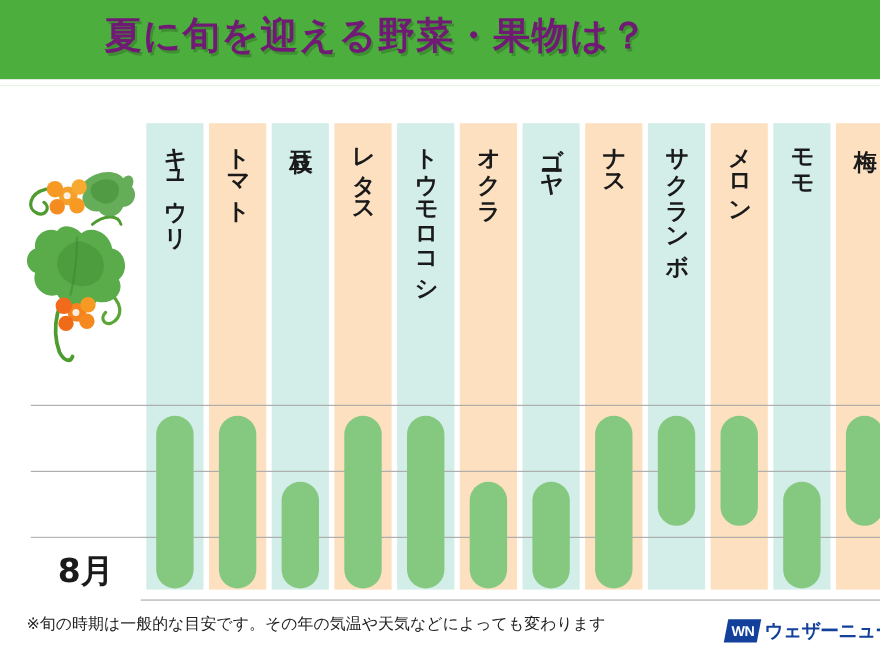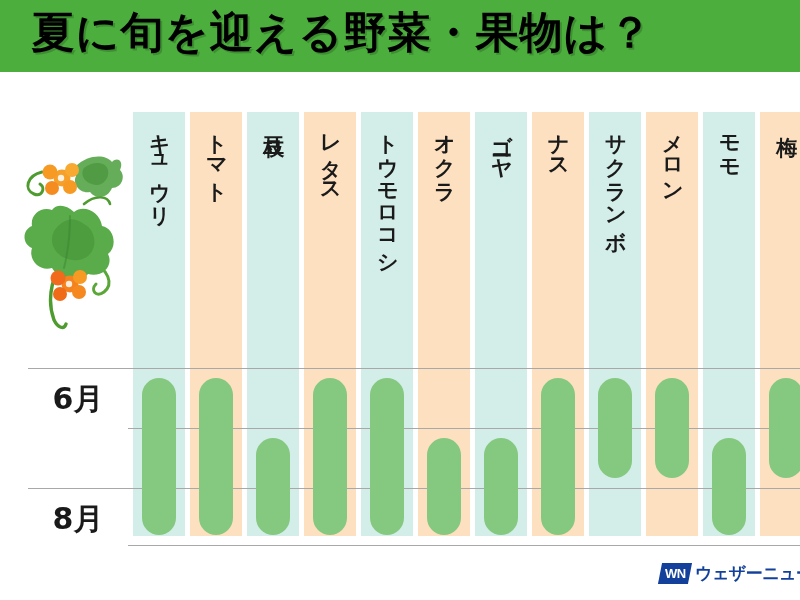--- a/index.html
+++ b/index.html
@@ -11,21 +11,21 @@
   .page{position:relative;width:800px;height:600px;background:#fff;}
 
   
   .header{
     position:absolute;left:0;top:0;width:800px;height:72px;
     background:#4caf3d;overflow:visible;
   }
   .header-title{
     position:absolute;left:0;top:0;width:684px;height:66px;
     display:flex;align-items:center;justify-content:center;
-    color:#000000;font-size:43px;font-weight:bold;letter-spacing:1px;
+    color:#701a75;font-size:34px;font-weight:bold;letter-spacing:1px;
     text-shadow:2px 2px 0 rgba(0,0,0,.18);
     white-space:nowrap;
   }
   .scallop{
     position:absolute;left:0;top:62px;width:800px;height:16px;
     background:
       radial-gradient(circle at 8px 0px, #4caf3d 8.2px, rgba(76,175,61,0) 8.6px);
     background-size:16px 16px;
     background-repeat:repeat-x;
   }
@@ -172,37 +172,37 @@
       <div class="col peach" style="left:760px">
           <div class="col-label">梅</div>
         </div>
     </div>
 
     <div class="gridline" style="top:268px"></div>
     <div class="gridline" style="top:328px"></div>
     <div class="gridline" style="top:388px"></div>
     <div class="gridline" style="top:445px"></div>
 
-    <div class="month" style="top:269px">6月</div>
     <div class="month" style="top:389px">8月</div>
 
     <div class="bar" style="left:142px;top:278px;height:157px"></div>
     <div class="bar" style="left:199px;top:278px;height:157px"></div>
     <div class="bar" style="left:256px;top:338px;height:97px"></div>
     <div class="bar" style="left:313px;top:278px;height:157px"></div>
     <div class="bar" style="left:370px;top:278px;height:157px"></div>
     <div class="bar" style="left:427px;top:338px;height:97px"></div>
     <div class="bar" style="left:484px;top:338px;height:97px"></div>
     <div class="bar" style="left:541px;top:278px;height:157px"></div>
     <div class="bar" style="left:598px;top:278px;height:100px"></div>
     <div class="bar" style="left:655px;top:278px;height:100px"></div>
     <div class="bar" style="left:712px;top:338px;height:97px"></div>
     <div class="bar" style="left:769px;top:278px;height:100px"></div>
   </div>
 
+  <div class="footnote">※旬の時期は一般的な目安です。その年の気温や天気などによっても変わります</div>
   <div class="logo">
     <div class="logo-mark">
       <span>WN</span>
     </div>
     <div class="logo-text">ウェザーニュース</div>
   </div>
 
 </div>
 
 </body></html>

